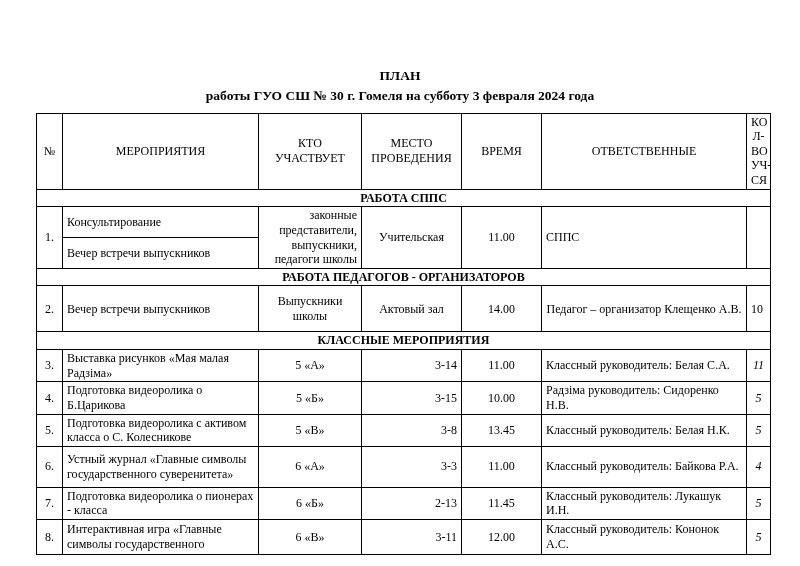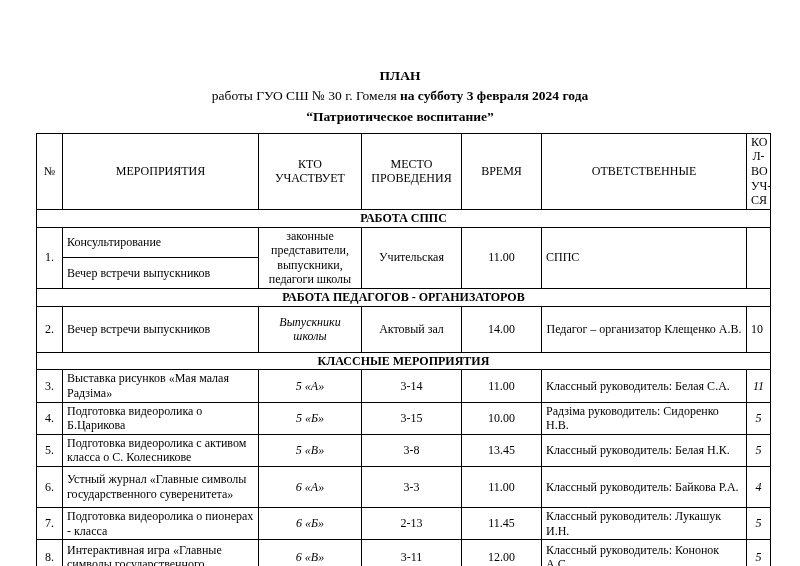--- a/index.html
+++ b/index.html
@@ -10,21 +10,21 @@
     font-family: "Liberation Serif", serif;
     overflow: hidden;
   }
   .titles {
     margin-top: 66px;
     text-align: center;
     font-size: 13.5px;
     line-height: 1.5;
   }
   .t-bold { font-weight: bold; }
-  .t-normal { font-weight: normal; }
+  .t-normal { font-weight: bold; }
   table.plan {
     border-collapse: collapse;
     table-layout: fixed;
     width: 734px;
     margin: 6px 0 0 36px;
     font-size: 12px;
   }
   table.plan td {
     border: 1px solid #000;
     padding: 1px 4px;
@@ -44,38 +44,37 @@
   tr.r1b { height: 27px; }
   tr.r2  { height: 46px; }
   tr.r3  { height: 30px; }
   tr.r4  { height: 30px; }
   tr.r5  { height: 30px; }
   tr.r6  { height: 41px; }
   tr.r7  { height: 31px; }
   tr.r8  { height: 35px; }
   .c-num   { text-align: center; }
   .c-event { text-align: left; vertical-align: top; }
-  .c-who   { text-align: center; font-style: italic; }
-  .c-who-left { text-align: center; vertical-align: top; }
-  .c-place { text-align: center; vertical-align: top; }
+  .c-who   { text-align: center; }
+  .c-who-left { text-align: right; vertical-align: top; }
+  .c-place { text-align: right; vertical-align: top; }
   .c-place-mid { text-align: center; vertical-align: middle; }
   .c-time  { text-align: center; vertical-align: middle; }
   .c-resp  { text-align: left; vertical-align: middle; }
   .c-resp-top { text-align: center; vertical-align: top; }
   .c-count { text-align: center; vertical-align: top; padding: 1px 1px; font-style: italic; }
   .c-count-bottom { text-align: left; vertical-align: bottom; padding: 1px 1px; }
   .hdr-count { vertical-align: top; text-align: center; line-height: 1.15; padding: 1px 1px; }
 </style>
 </head>
 <body>
 
 <div class="titles">
   <div class="t-bold">ПЛАН</div>
   <div><span class="t-normal">работы ГУО СШ № 30 г. Гомеля </span><span class="t-bold">на субботу 3 февраля 2024 года</span></div>
-  <div class="t-bold">“Патриотическое воспитание”</div>
 </div>
 
 <table class="plan">
   <colgroup>
     <col style="width:26px">
     <col style="width:196px">
     <col style="width:103px">
     <col style="width:100px">
     <col style="width:80px">
     <col style="width:205px">

